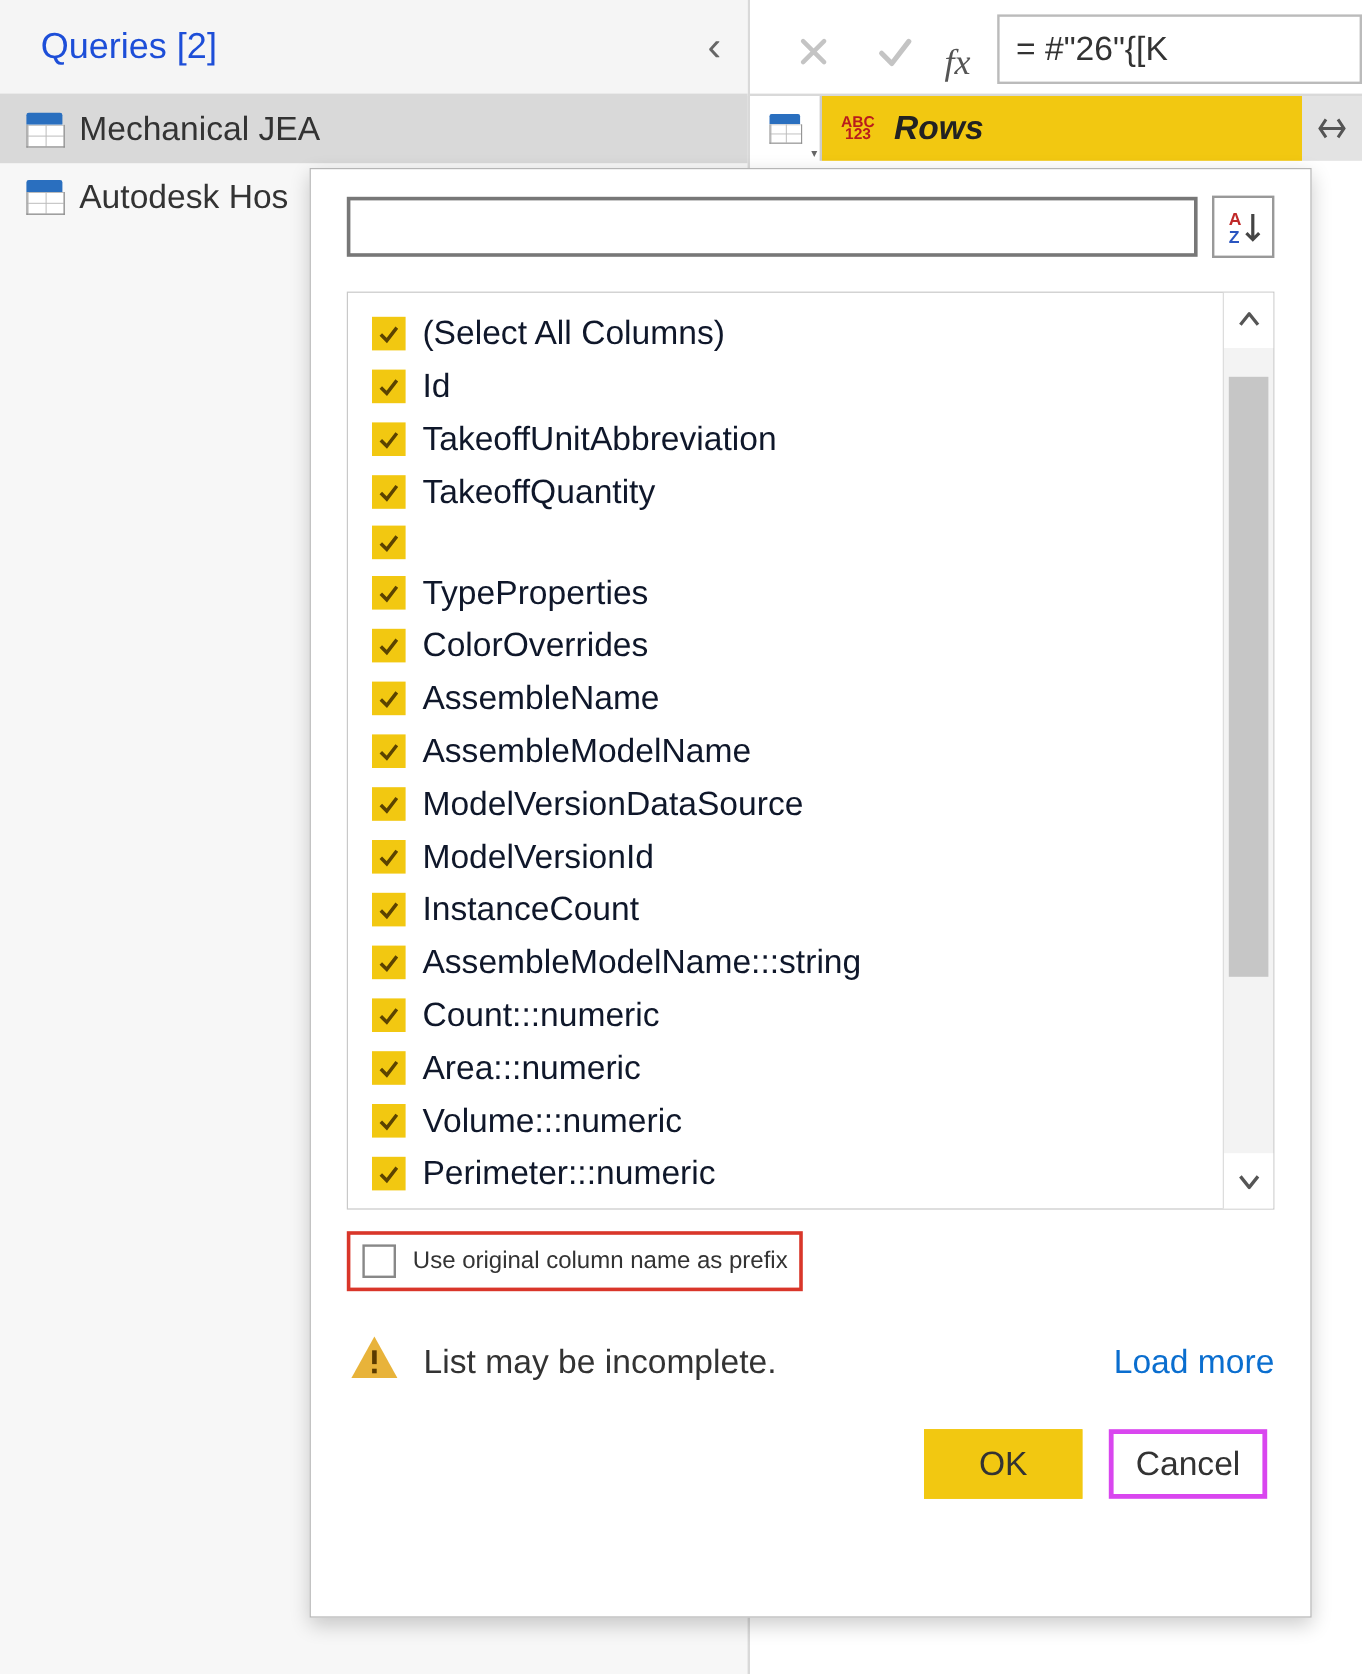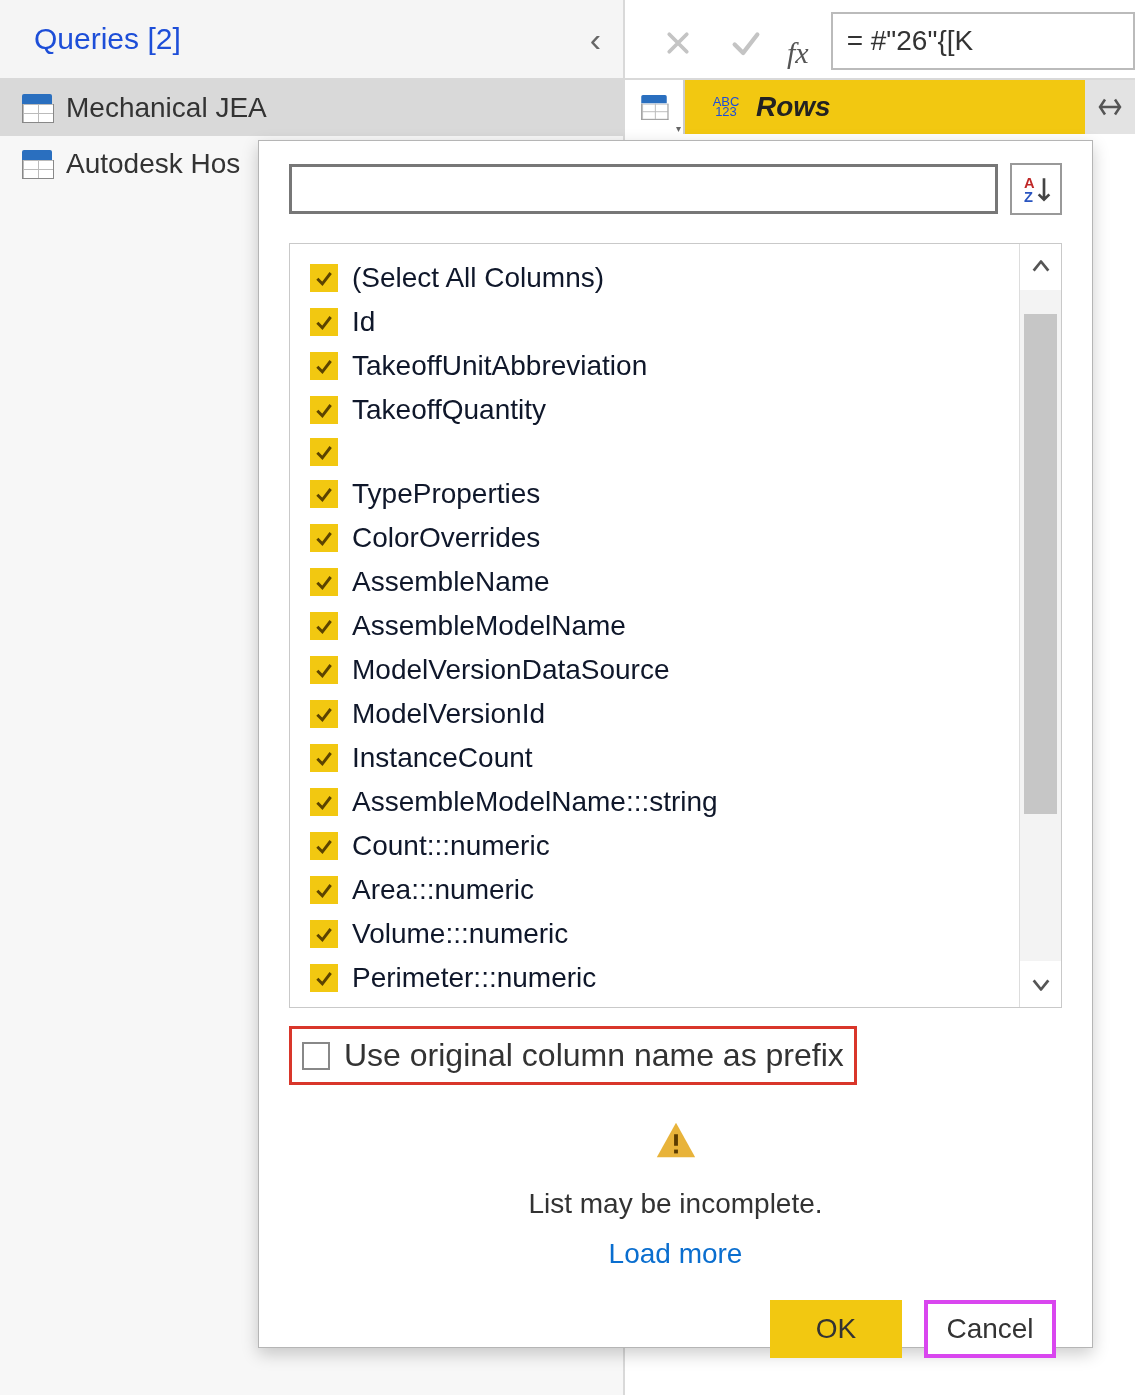--- a/index.html
+++ b/index.html
@@ -139,21 +139,21 @@
     background: #f2c811;
     display: flex; align-items: center;
     padding: 0 10px 0 10px;
     position: relative;
     font-weight: 600;
   }
   .col-type-badge {
     width: 40px; height: 34px;
     display: flex; flex-direction: column; align-items: center; justify-content: center;
     margin-right: 10px;
-    line-height: 0.8; font-size: 15px; color: #1d4ed8; font-weight: 400; margin-left: 11px;
+    line-height: 0.8; font-size: 15px; color: #b91c1c; font-weight: 700;
   }
   .col-rows-label { font-size: 28px; color: #222; font-weight: 700; flex: 1; font-style: italic; }
   .resize-handle {
     width: 50px; height: 100%;
     background: #e3e3e3;
     display: flex; align-items: center; justify-content: center;
   }
 
   
   .dropdown {
@@ -238,26 +238,25 @@
     display: flex; align-items: center; gap: 14px;
     border: 3px solid #d9362a;
     padding: 8px 10px;
     width: fit-content;
   }
   .prefix-row .empty-chk {
     width: 28px; height: 28px;
     border: 2px solid #888;
     background: #fff;
   }
-  .prefix-row span { font-size: 32px; color: #333; }
+  .prefix-row span { font-size: 20px; color: #333; }
 
   .warn-row {
     display: flex; align-items: center; gap: 18px;
     padding: 32px 30px 0;
-    flex-direction: column;
   }
   .warn-icon svg { width: 46px; height: 46px; }
   .warn-text { font-size: 28px; color: #333; flex: 1; }
   .load-more {
     color: #0a6ecf; font-size: 28px; cursor: pointer;
   }
 
   .btn-row {
     display: flex; justify-content: flex-end; gap: 22px;
     padding: 30px 36px 0;

